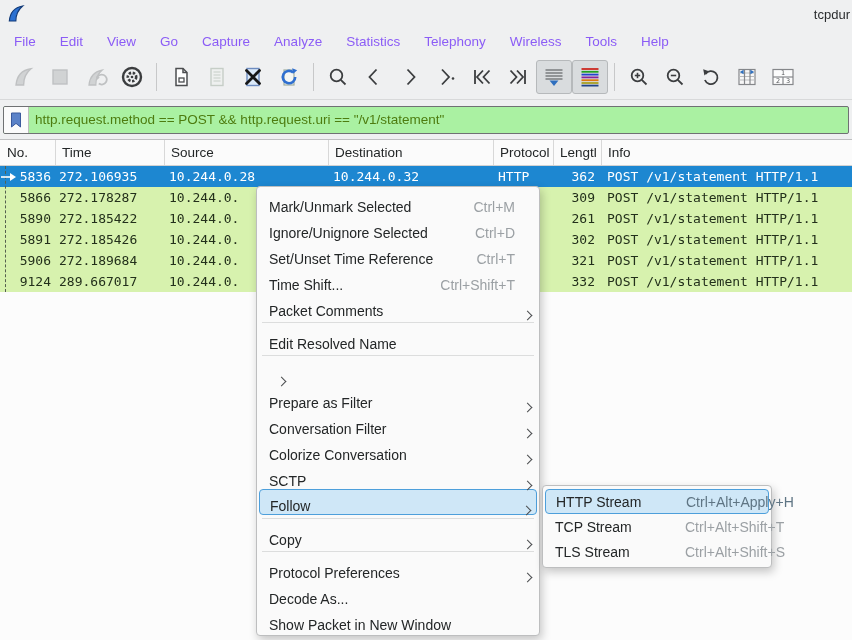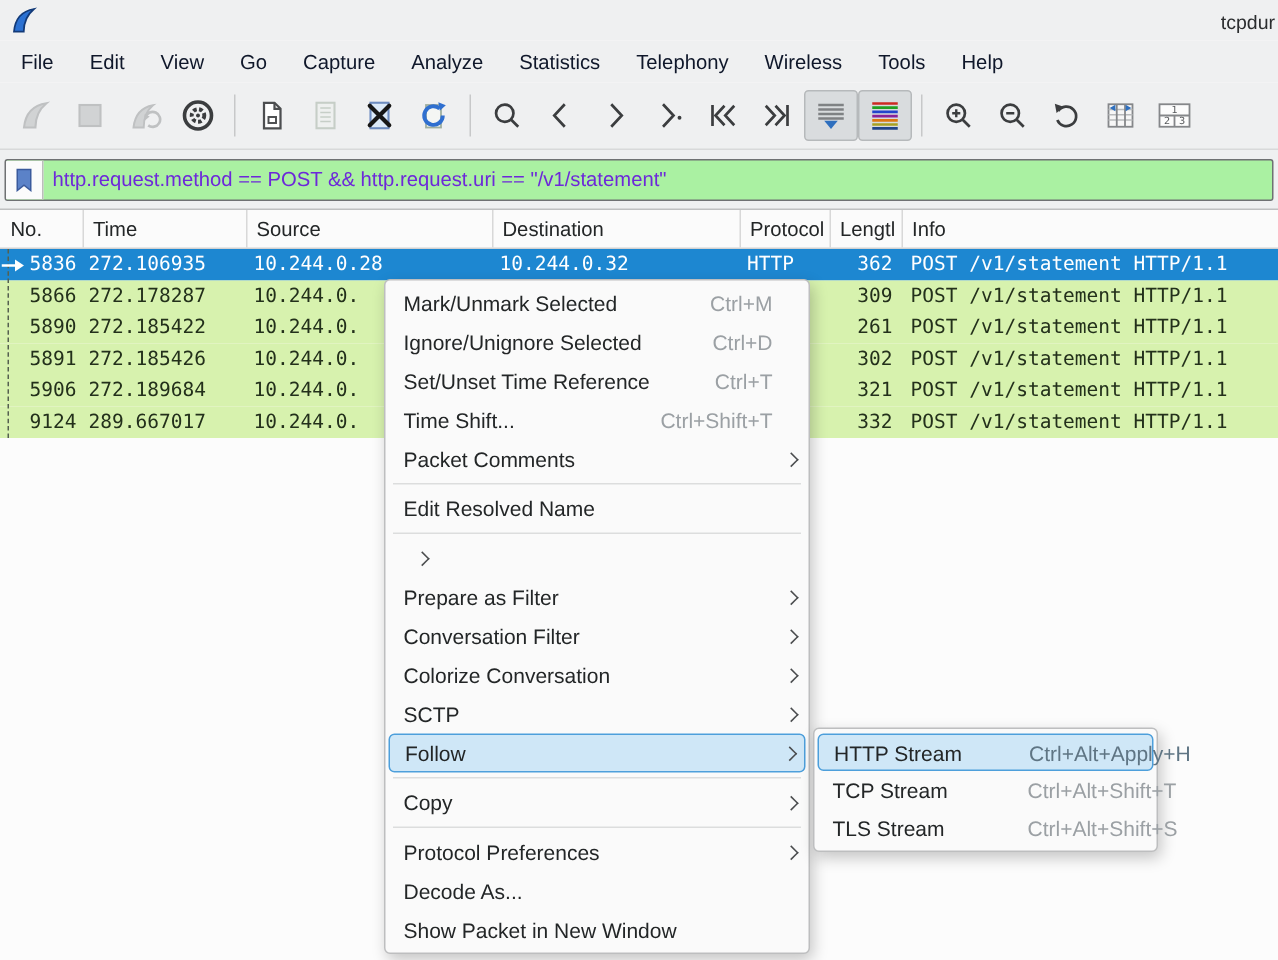--- a/index.html
+++ b/index.html
@@ -5,33 +5,33 @@
   * { margin:0; padding:0; box-sizing:border-box; }
   html,body { width:852px; height:640px; }
   body { font-family:"Liberation Sans",sans-serif; background:#fcfcfc; position:relative; overflow:hidden; }
 
   
   .titlebar { height:27px; background:#eff0f1; position:relative; }
   .app-icon { position:absolute; left:6px; top:3px; }
   .window-title { position:absolute; right:2px; top:7px; font-size:13px; color:#2a2c2e; }
 
   .menubar { height:28px; background:#eff0f1; display:flex; align-items:center; padding-left:2px; }
-  .mb-item { padding:5px 12px; font-size:13.5px; color:#0f172a; cursor:default; }
+  .mb-item { padding:5px 12px; font-size:13.5px; color:#8b5cf6; cursor:default; }
 
   .toolbar { height:45px; background:#eff0f1; display:flex; align-items:center; padding:0 6px; border-bottom:1px solid #d8d9da; }
   .tb-btn { width:36px; height:34px; display:flex; align-items:center; justify-content:center; border-radius:3px; border:1px solid transparent; }
   .tb-btn.checked { background:#d9dcde; border:1px solid #b6b9bb; }
   .tb-btn.disabled { opacity:.42; }
   .tb-sep { width:1px; height:28px; background:#c7c8c9; margin:0 6px; }
 
   
   .filterbar { height:40px; background:#eff0f1; display:flex; align-items:center; padding:0 3px; border-bottom:1px solid #bfc0c1; }
   .filter-box { flex:1; height:28px; border:1px solid #6f7173; border-radius:2px; display:flex; align-items:stretch; background:#aaf1a2; overflow:hidden; }
   .bookmark-btn { width:25px; background:#fbfbfb; border-right:1px solid #bcbdbc; display:flex; align-items:center; justify-content:center; }
-  .filter-input { flex:1; border:none; outline:none; background:transparent; font-family:"Liberation Sans",sans-serif; font-size:13.5px; color:#6d28d9; padding:0 6px; }
+  .filter-input { flex:1; border:none; outline:none; background:transparent; font-family:"Liberation Sans",sans-serif; font-size:13.5px; color:#4d7c0f; padding:0 6px; }
 
   
   .pl-header { height:26px; display:flex; background:#fbfbfb; border-bottom:1px solid #d2d2d2; font-size:13.5px; color:#232627; }
   .pl-h { padding:5px 0 0 6px; border-right:1px solid #d8d8d8; overflow:hidden; white-space:nowrap; }
   .w-no{width:56px;} .w-time{width:109px;} .w-src{width:164px;} .w-dst{width:165px;} .w-proto{width:60px;} .w-len{width:48px;} .w-info{flex:1; border-right:none;}
   .pl-h.w-no { padding-left:7px; }
 
   .pl-rows { position:relative; font-family:"DejaVu Sans Mono","Liberation Mono",monospace; font-size:13px; }
   .prow { height:21px; display:flex; align-items:center; background:#d7f2ae; color:#23301b; white-space:nowrap; }
   .prow.selected { background:#1d87d1; color:#ffffff; }
@@ -42,21 +42,21 @@
   .pc.w-dst { padding-left:4px; }
   .pc.w-proto { padding-left:4px; }
   .pc.w-len { text-align:right; padding-right:7px; }
   .pc.w-info { padding-left:5px; }
 
   .related-line { position:absolute; left:5px; top:0; height:126px; width:0; border-left:1px dashed #55604f; z-index:2; }
   .sel-arrow { position:absolute; left:1px; top:6px; z-index:3; }
 
   
   .ctx-menu { position:absolute; left:256px; top:186px; width:284px; background:#fafafa; border:1px solid #bdbebf; border-radius:4px; box-shadow:2px 4px 10px rgba(0,0,0,.22); padding:2px 0; z-index:20; }
-  .mi { height:26px; display:flex; align-items:center; padding:0 8px 0 12px; font-size:14px; color:#232627; cursor:default; }
+  .mi { height:26px; display:flex; align-items:flex-end; padding:0 8px 0 12px; font-size:14px; color:#232627; cursor:default; }
   .mi-label { flex:1; white-space:nowrap; }
   .mi-short { color:#9ba0a4; margin-left:18px; white-space:nowrap; }
   .mi-arrowcol { width:16px; display:flex; justify-content:flex-end; align-items:center; }
   .chev { width:7px; height:7px; border-right:1.5px solid #4a4c4e; border-top:1.5px solid #4a4c4e; transform:rotate(45deg); }
   .mi.highlight { background:#cfe7f7; border:1px solid #4d9fdb; border-radius:4px; margin:0 2px; padding:0 6px 0 10px; }
   .menu-sep { height:1px; background:#dcdddd; margin:3px 5px; }
 
   .submenu { position:absolute; left:542px; top:485px; width:230px; background:#fafafa; border:1px solid #bdbebf; border-radius:4px; box-shadow:2px 4px 10px rgba(0,0,0,.22); padding:3px 0; z-index:21; }
   .smi { height:25px; display:flex; align-items:center; padding:0 12px; font-size:14px; color:#232627; cursor:default;gap:40px; }
   .smi-label { flex:0 0 90px; white-space:nowrap; }

